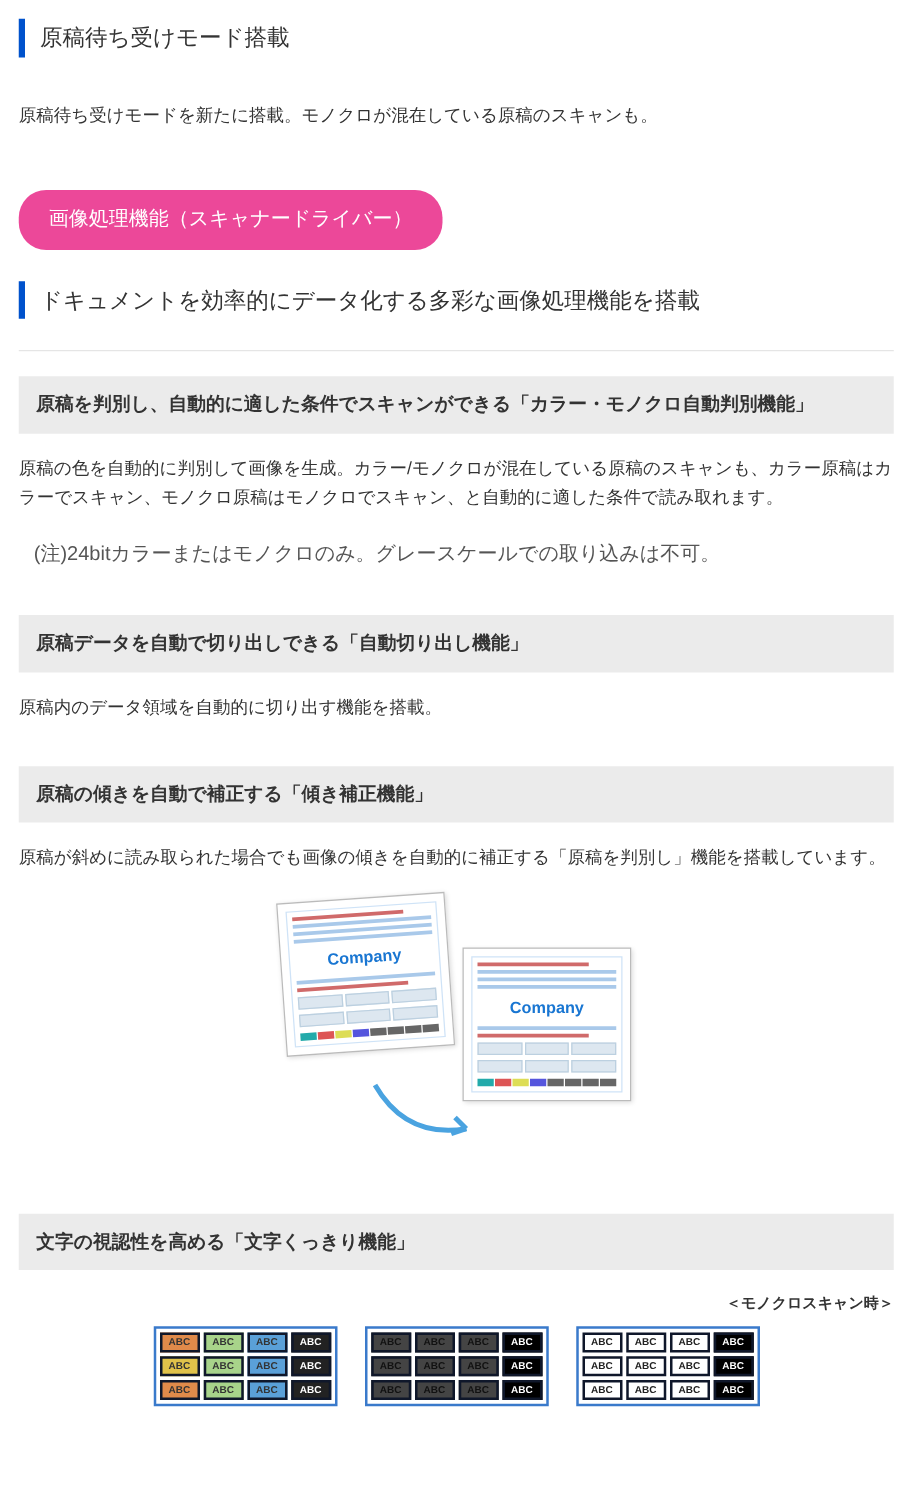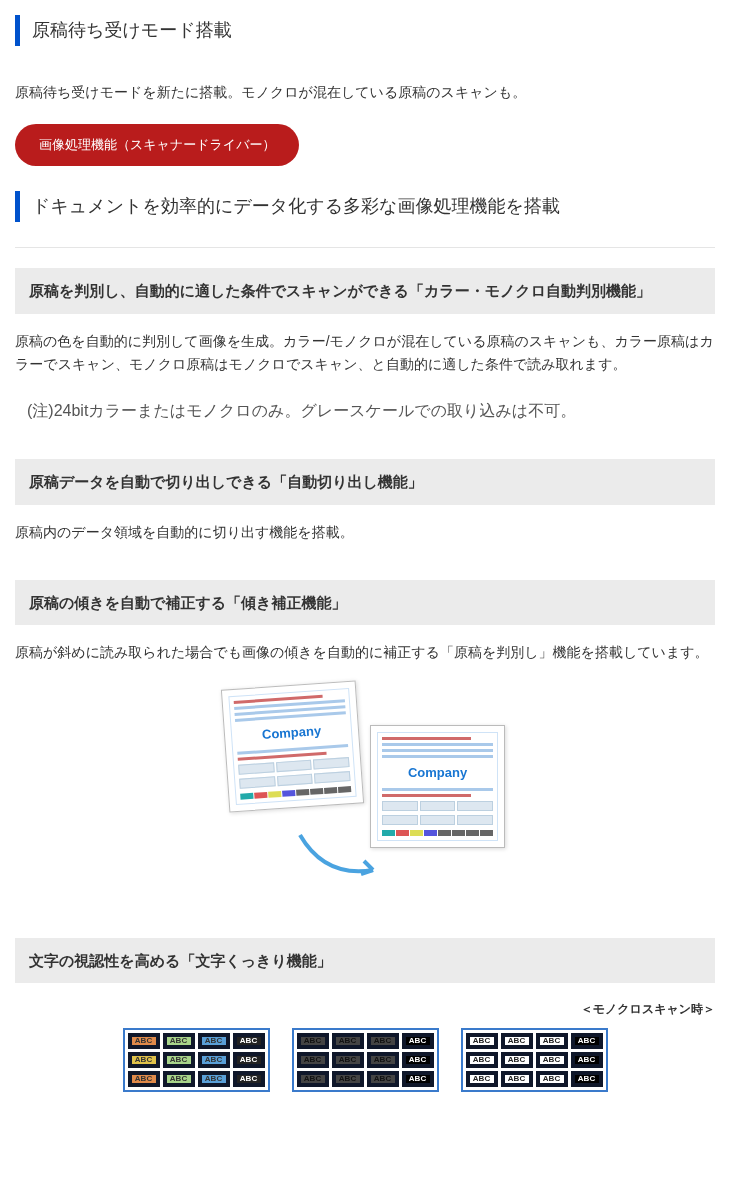--- a/index.html
+++ b/index.html
@@ -1,19 +1,19 @@
 <!DOCTYPE html>
 <html><head>
 <meta charset="utf-8">
 <style>
   * { margin: 0; padding: 0; box-sizing: border-box; }
   body { font-family: "Hiragino Kaku Gothic Pro", "Meiryo", sans-serif; color: #333; background: #fff; width: 730px; padding: 15px; font-size: 14px; line-height: 1.7; }
   .blue-bar-heading { border-left: 5px solid #0052cc; padding-left: 12px; font-size: 18px; color: #333; margin-bottom: 25px; font-weight: normal; }
   .body-text { margin-bottom: 20px; font-size: 14px; }
-  .pill-button { display: inline-block; background: #b91c1c; color: #fff; padding: 10px 24px; border-radius: 22px; font-size: 13px; margin-bottom: 25px; }
+  .pill-button { display: inline-block; background: #ec4899; color: #fff; padding: 10px 24px; border-radius: 22px; font-size: 16px; margin-bottom: 25px; margin-top: 28px; }
   .hr { border: none; border-top: 1px solid #e5e5e5; margin: 20px 0; }
   .gray-strip-heading { background: #ebebeb; padding: 10px 14px; font-size: 15px; font-weight: bold; margin-bottom: 16px; }
   .note { font-size: 16px; color: #555; margin-bottom: 30px; margin-left: 12px; }
   .section { margin-bottom: 35px; }
   .image-area { text-align: center; margin: 15px 0 25px; }
   
   .tilt-wrap { display: inline-block; position: relative; width: 280px; height: 210px; }
   .doc-card { position: absolute; width: 135px; background: #fff; border: 1px solid #bbb; box-shadow: 1px 1px 4px rgba(0,0,0,.15); padding: 6px; }
   .doc-card.left { top: 0; left: 0; transform: rotate(-4deg); }
   .doc-card.right { top: 40px; left: 145px; }
@@ -27,21 +27,21 @@
   .doc-strip span { flex: 1; height: 6px; background: #666; }
   .doc-strip span:nth-child(1){background:#2aa;}
   .doc-strip span:nth-child(2){background:#d55;}
   .doc-strip span:nth-child(3){background:#dd5;}
   .doc-strip span:nth-child(4){background:#55d;}
   .arrow-curve { position: absolute; left: 70px; top: 145px; width: 90px; height: 50px; }
   
   .clarity-row { display: flex; justify-content: center; gap: 22px; margin-top: 8px; }
   .clarity-col { text-align: center; }
   .clarity-grid { border: 2px solid #3a7acb; padding: 3px; display: grid; grid-template-columns: repeat(4, 32px); grid-auto-rows: 16px; gap: 3px; }
-  .clarity-grid .cell { display: flex; align-items: center; justify-content: center; font-size: 8px; font-weight: bold; border: 4px solid #0f172a; }
+  .clarity-grid .cell { display: flex; align-items: center; justify-content: center; font-size: 8px; font-weight: bold; border: 2px solid #0f172a; }
   .subhead { font-size: 12px; font-weight: bold; text-align: right; margin-bottom: 4px; }
 </style>
 </head>
 <body>
 
 
 
 
 <div class="section">
   <h2 class="blue-bar-heading">原稿待ち受けモード搭載</h2>

